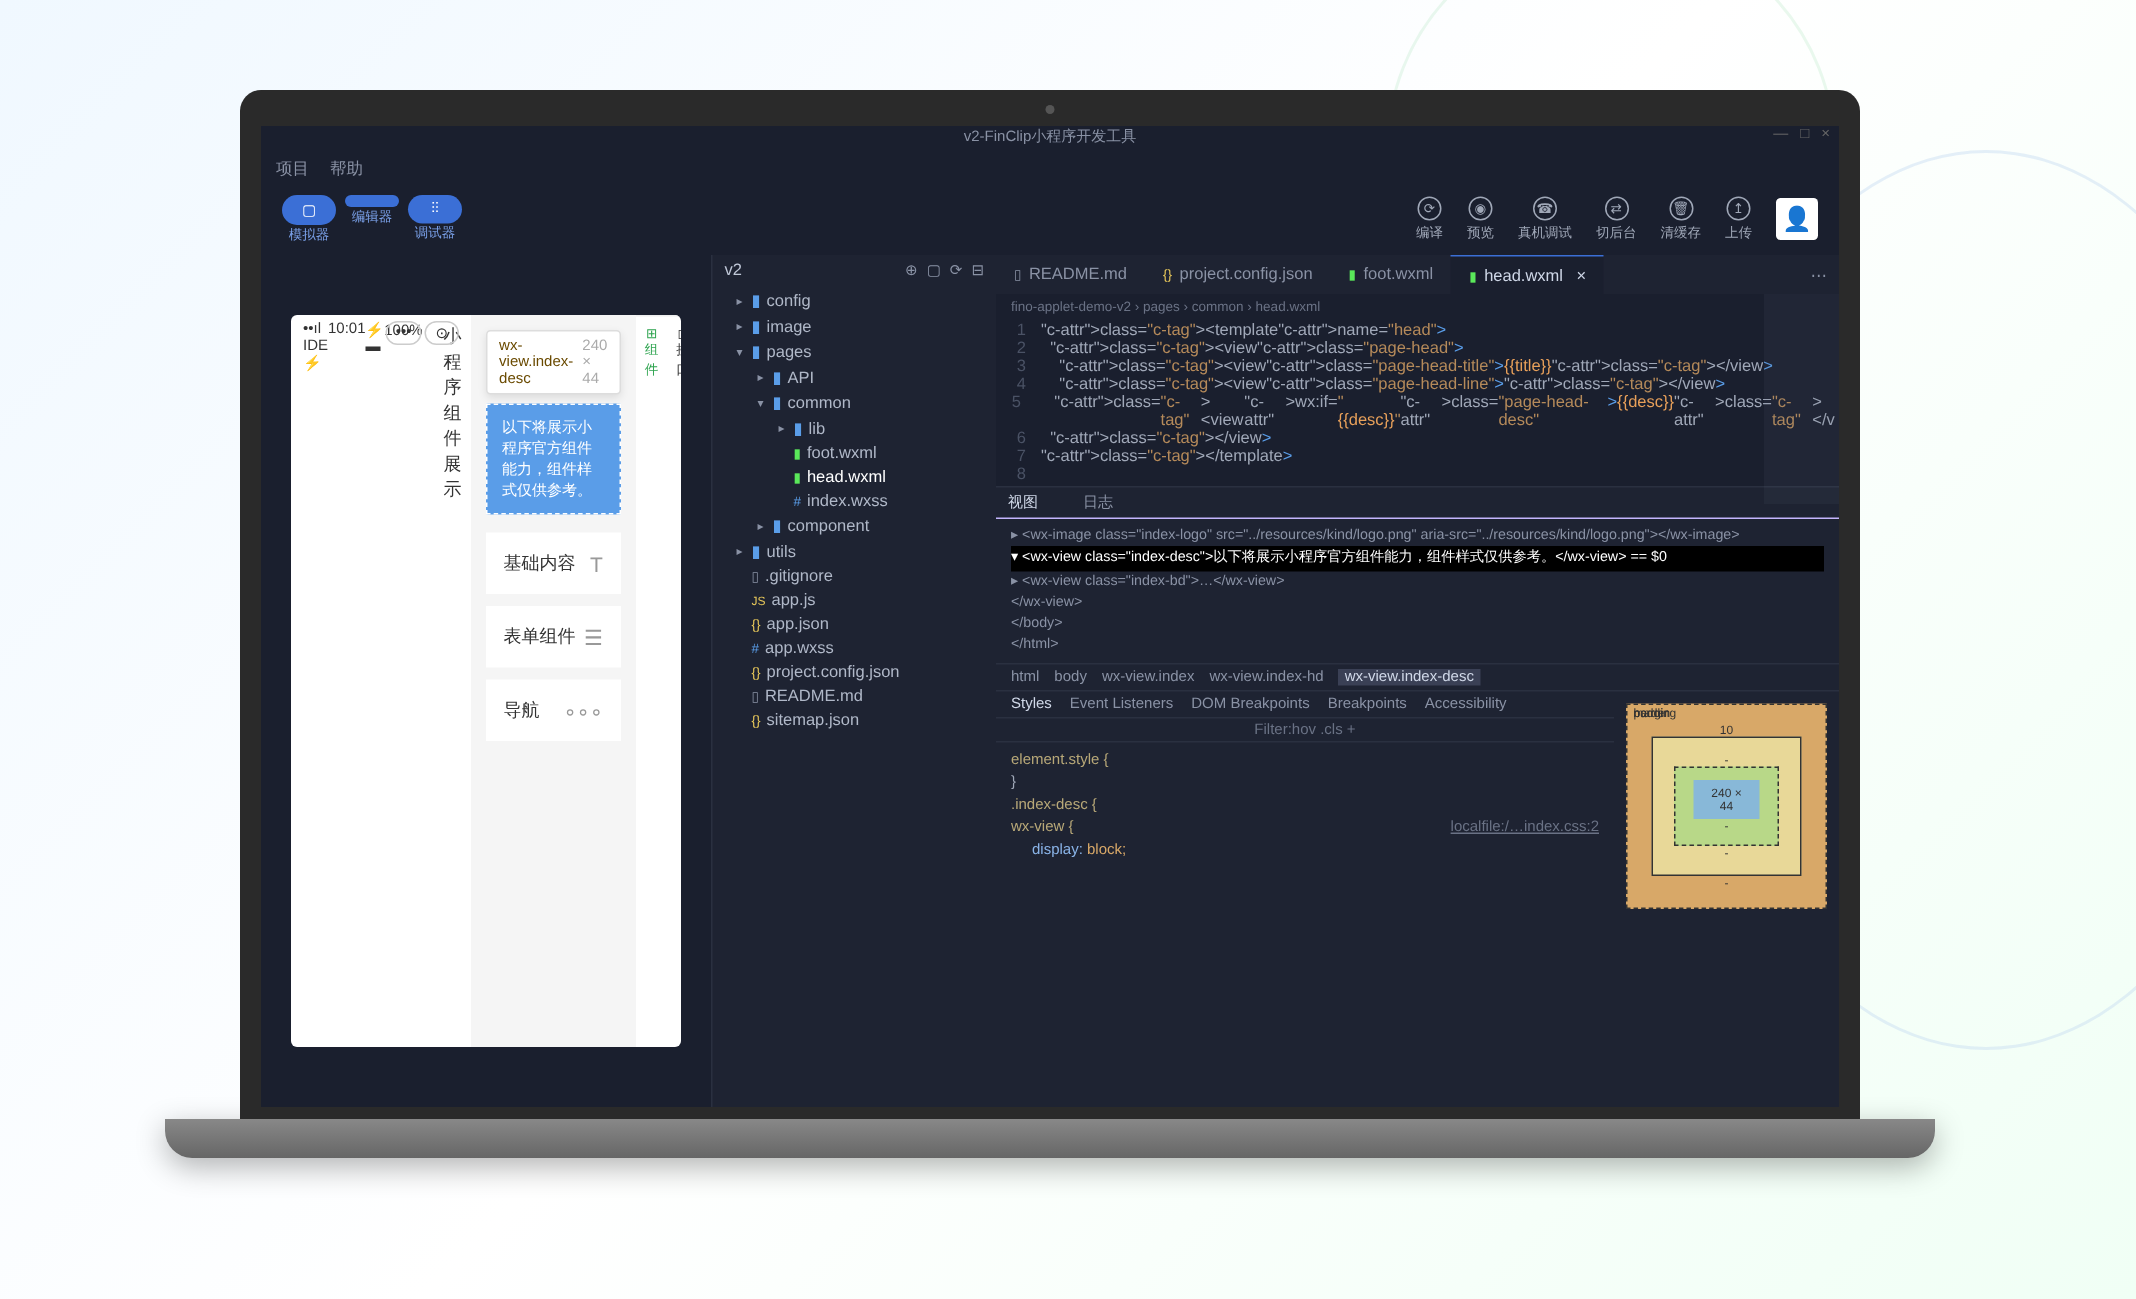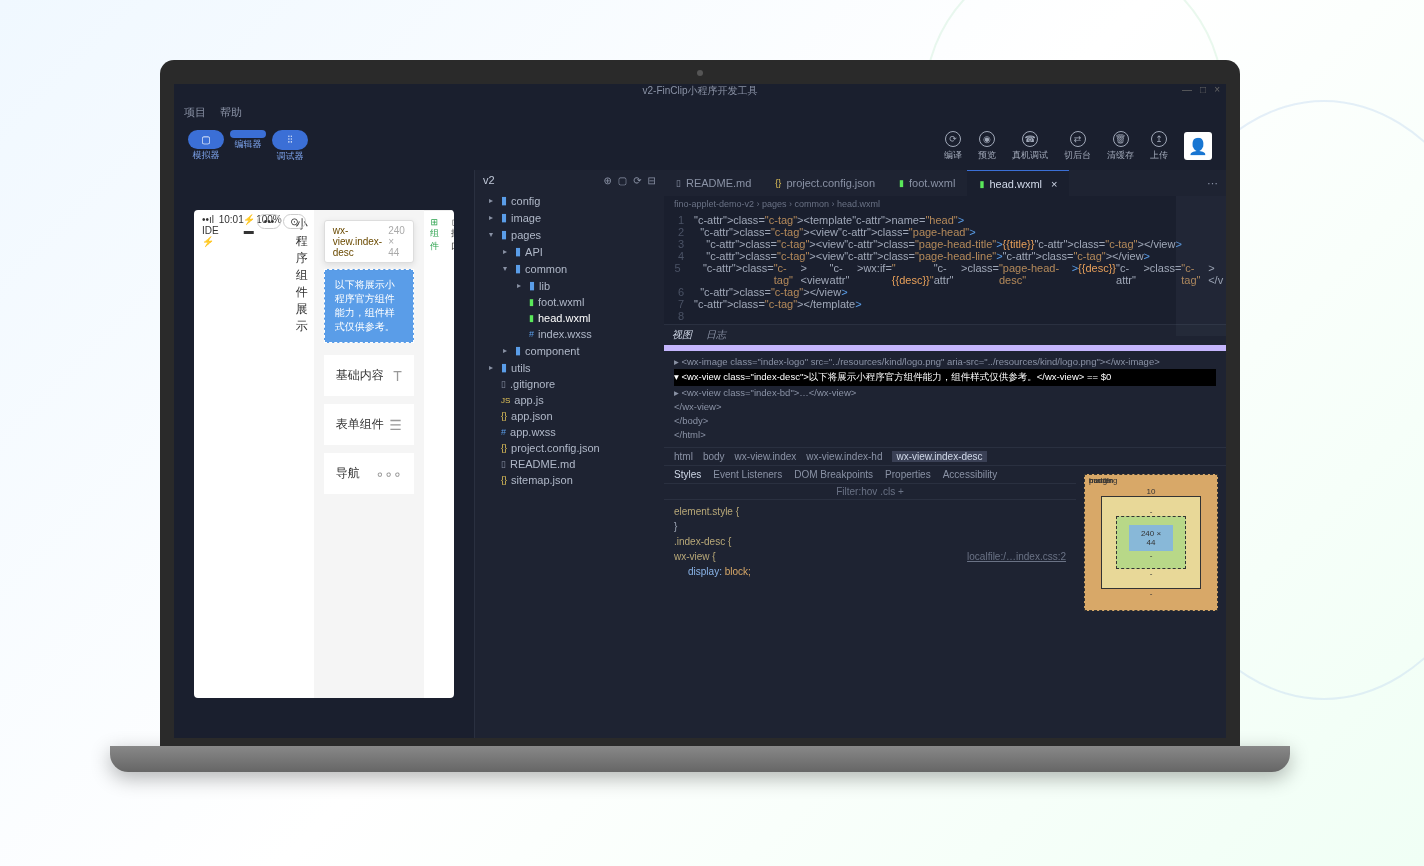--- a/index.html
+++ b/index.html
@@ -34,21 +34,21 @@
 .phone-body { flex: 1; background: #f5f5f5; padding: 10px; position: relative; }
 .tooltip { background: #fff; border: 1px solid #ddd; border-radius: 3px; padding: 4px 8px; font-size: 10px; display: inline-flex; gap: 6px; margin-bottom: 6px; box-shadow: 0 2px 6px rgba(0,0,0,0.1); }
 .tooltip .t1 { color: #6a4a00; }
 .tooltip .t2 { color: #aaa; }
 .highlight-box { background: #5a9de8; color: #fff; padding: 8px 10px; font-size: 10px; border: 1px dashed #fff; margin-bottom: 12px; }
 .menu-item { background: #fff; padding: 12px; margin-bottom: 8px; display: flex; justify-content: space-between; align-items: center; font-size: 12px; }
 .menu-icon { color: #999; font-size: 14px; }
 .phone-tabs { display: flex; border-top: 1px solid #eee; }
 .phone-tab { flex: 1; text-align: center; padding: 6px; font-size: 9px; }
 .phone-tab.active { color: #2ea44f; }
-.tree-pane { width: 190px; background: #1e2332; border-left: 1px solid #2a3040; display: flex; flex-direction: column; }
+.tree-pane { width: 190px; background: #1e2332; border-left: 1px solid #2a3040; display: flex; flex-direction: column; text-align: center; }
 .tree-head { padding: 4px 8px; display: flex; justify-content: space-between; align-items: center; font-size: 11px; color: #c0c8d8; }
 .tree-head-icons { display: flex; gap: 6px; font-size: 10px; color: #8a92a5; }
 .tree { flex: 1; overflow: auto; font-size: 11px; padding: 2px 0; }
 .tree-item { padding: 2px 0 2px 6px; display: flex; align-items: center; gap: 4px; color: #b0b8c8; cursor: pointer; white-space: nowrap; }
 .tree-item.l1 { padding-left: 14px; }
 .tree-item.l2 { padding-left: 28px; }
 .tree-item.l3 { padding-left: 42px; }
 .tree-item.sel { color: #fff; font-weight: 500; }
 .tri { width: 8px; display: inline-block; color: #8a92a5; font-size: 8px; }
 .fi-folder { color: #5a9de8; }
@@ -65,21 +65,21 @@
 .breadcrumb { padding: 3px 10px; font-size: 9px; color: #6a7285; }
 .code { flex: 0 0 auto; font-family: Consolas, monospace; font-size: 11px; padding: 2px 0; }
 .code-line { display: flex; }
 .lineno { width: 30px; text-align: right; padding-right: 10px; color: #4a5265; }
 .code-txt { white-space: pre; }
 .c-tag { color: #5a9de8; }
 .c-str { color: #b58a5a; }
 .c-br { color: #e8a05a; }
 .minimap { position: absolute; right: 0; top: 26px; width: 50px; height: 140px; background: rgba(100,110,130,0.1); }
 .devtools { flex: 1; background: #1e2332; border-top: 1px solid #2a3040; display: flex; flex-direction: column; font-size: 10px; min-height: 0; }
-.dt-tabs { display: flex; padding: 3px 8px; gap: 14px; color: #8a92a5; border-bottom: 6px solid #c4b5fd; font-style: italic; }
+.dt-tabs { display: flex; padding: 3px 8px; gap: 30px; color: #8a92a5; border-bottom: 1px solid #c4b5fd; }
 .dt-tab.active { color: #d0d8e8; }
 .dt-body { flex: 1; display: flex; flex-direction: column; min-height: 0; }
 .dom-view { padding: 4px 10px; font-family: Consolas, monospace; font-size: 9.5px; line-height: 1.5; color: #8a92a5; }
 .dom-line.hl { background: #000000; color: #fff; padding: 1px 0; }
 .crumb { padding: 3px 10px; border-top: 1px solid #2a3040; color: #8a92a5; display: flex; gap: 10px; }
 .crumb span:last-child { background: #3a4055; padding: 0 4px; color: #d0d8e8; }
 .styles-row { flex: 1; display: flex; border-top: 1px solid #2a3040; min-height: 0; }
 .styles { flex: 1; display: flex; flex-direction: column; }
 .styles-tabs { display: flex; gap: 12px; padding: 3px 10px; color: #8a92a5; border-bottom: 1px solid #2a3040; }
 .styles-tabs span:first-child { color: #d0d8e8; }
@@ -375,21 +375,21 @@
                   <span>wx-view.index</span>
                   <span>wx-view.index-hd</span>
                   <span>wx-view.index-desc</span>
                 </div>
               <div class="styles-row">
                 <div class="styles">
                   <div class="styles-tabs" id="style-tabs">
                       <span>Styles</span>
                       <span>Event Listeners</span>
                       <span>DOM Breakpoints</span>
-                      <span>Properties</span>
+                      <span>Breakpoints</span>
                       <span>Accessibility</span>
                     </div>
                   <div class="filter-row">
                     <span>Filter</span>
                     <span>:hov .cls +</span>
                   </div>
                   <div class="css-rules" id="css-rules">
                       <div>
                         <div><span class="css-sel">element.style {</span></div>
                         <div>}</div>

